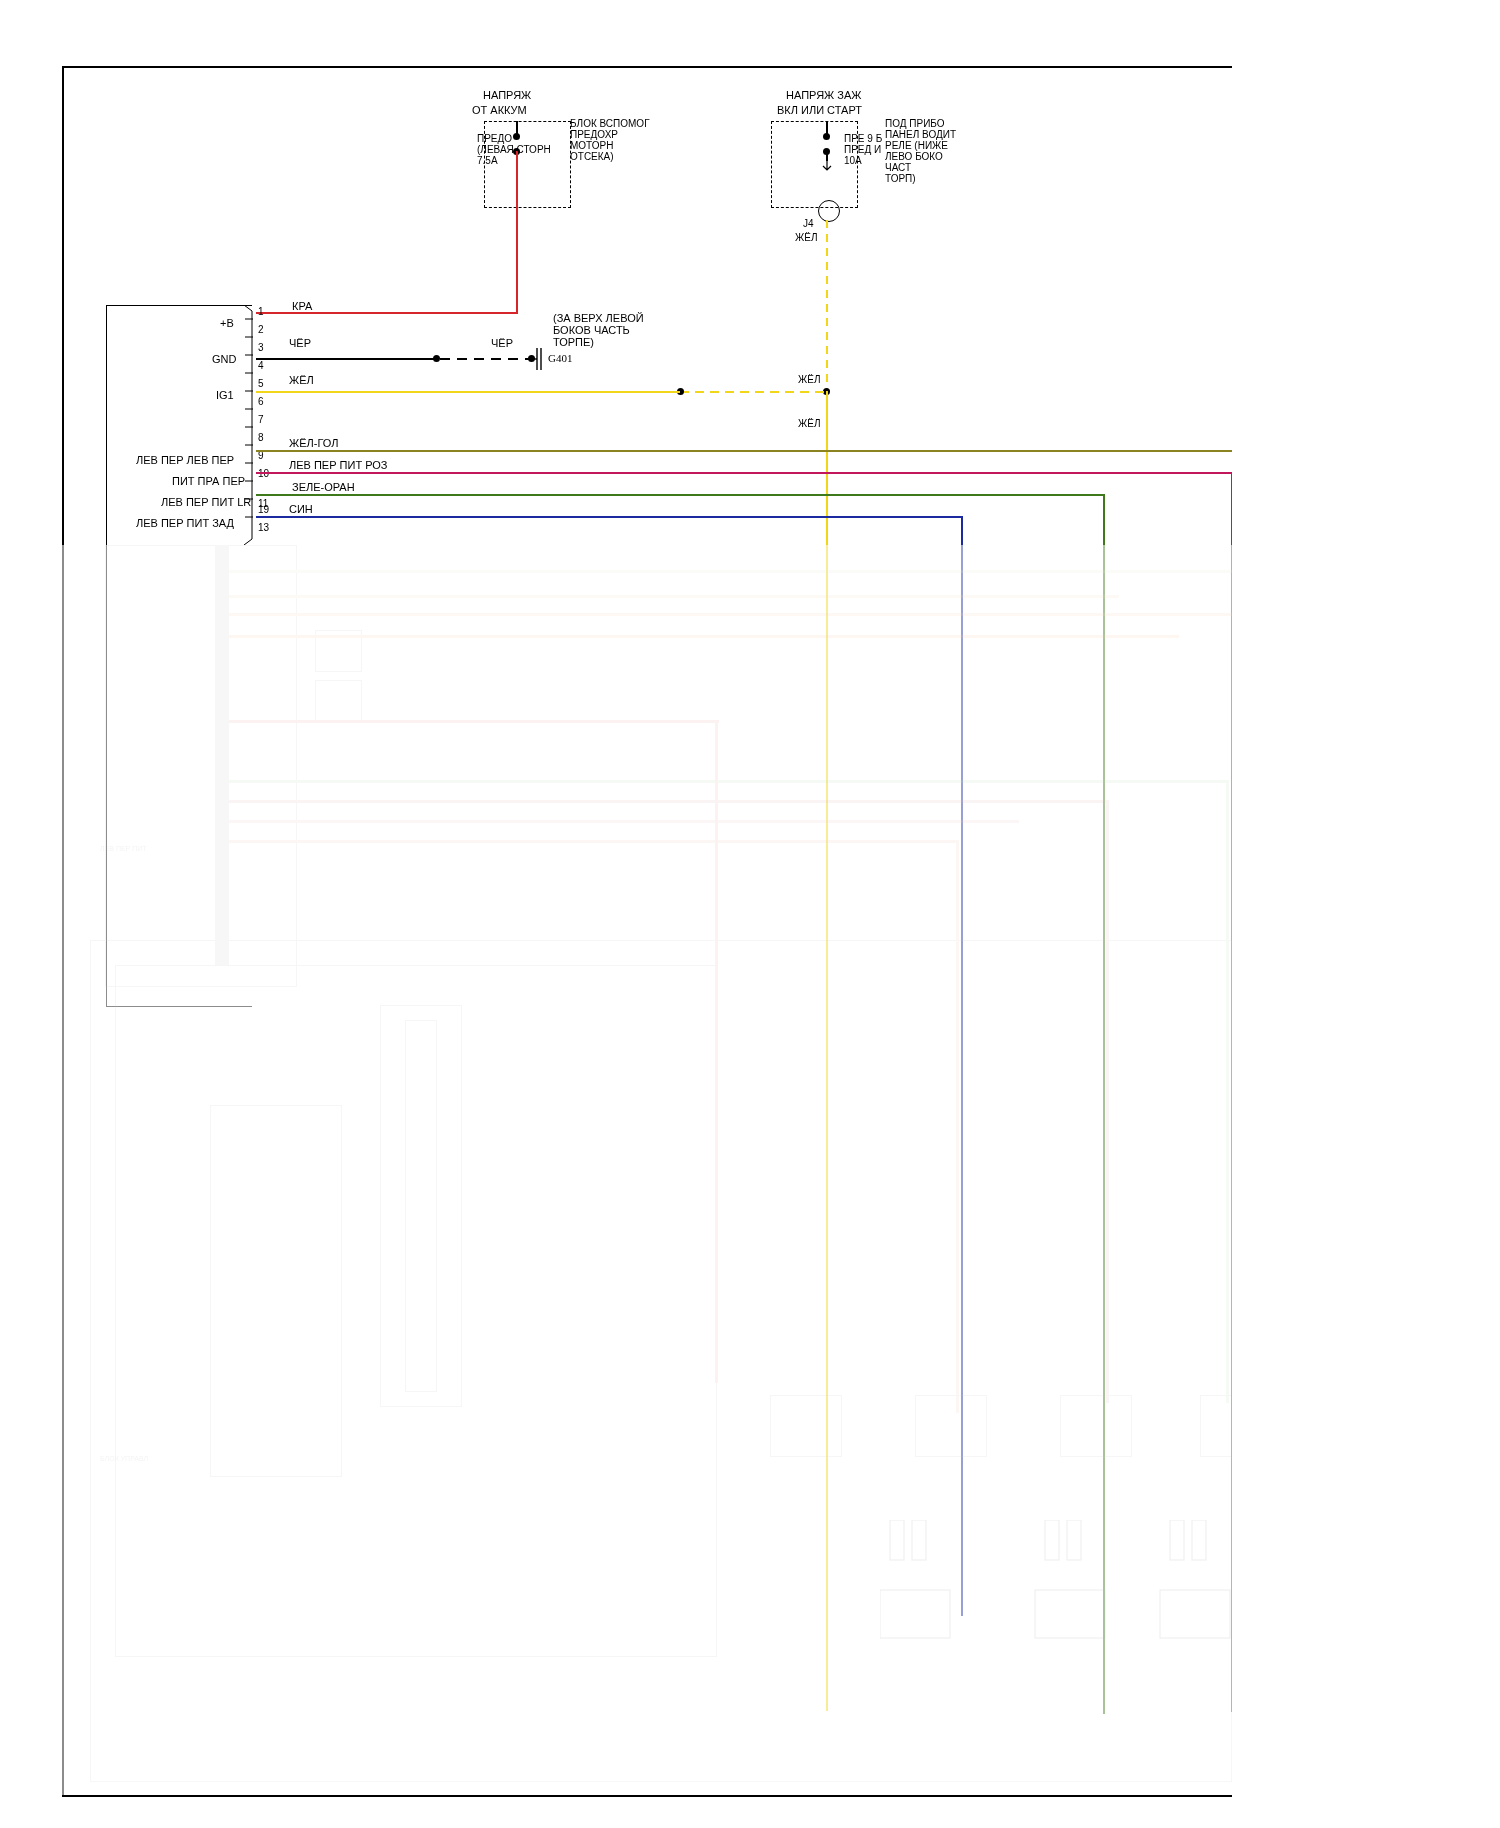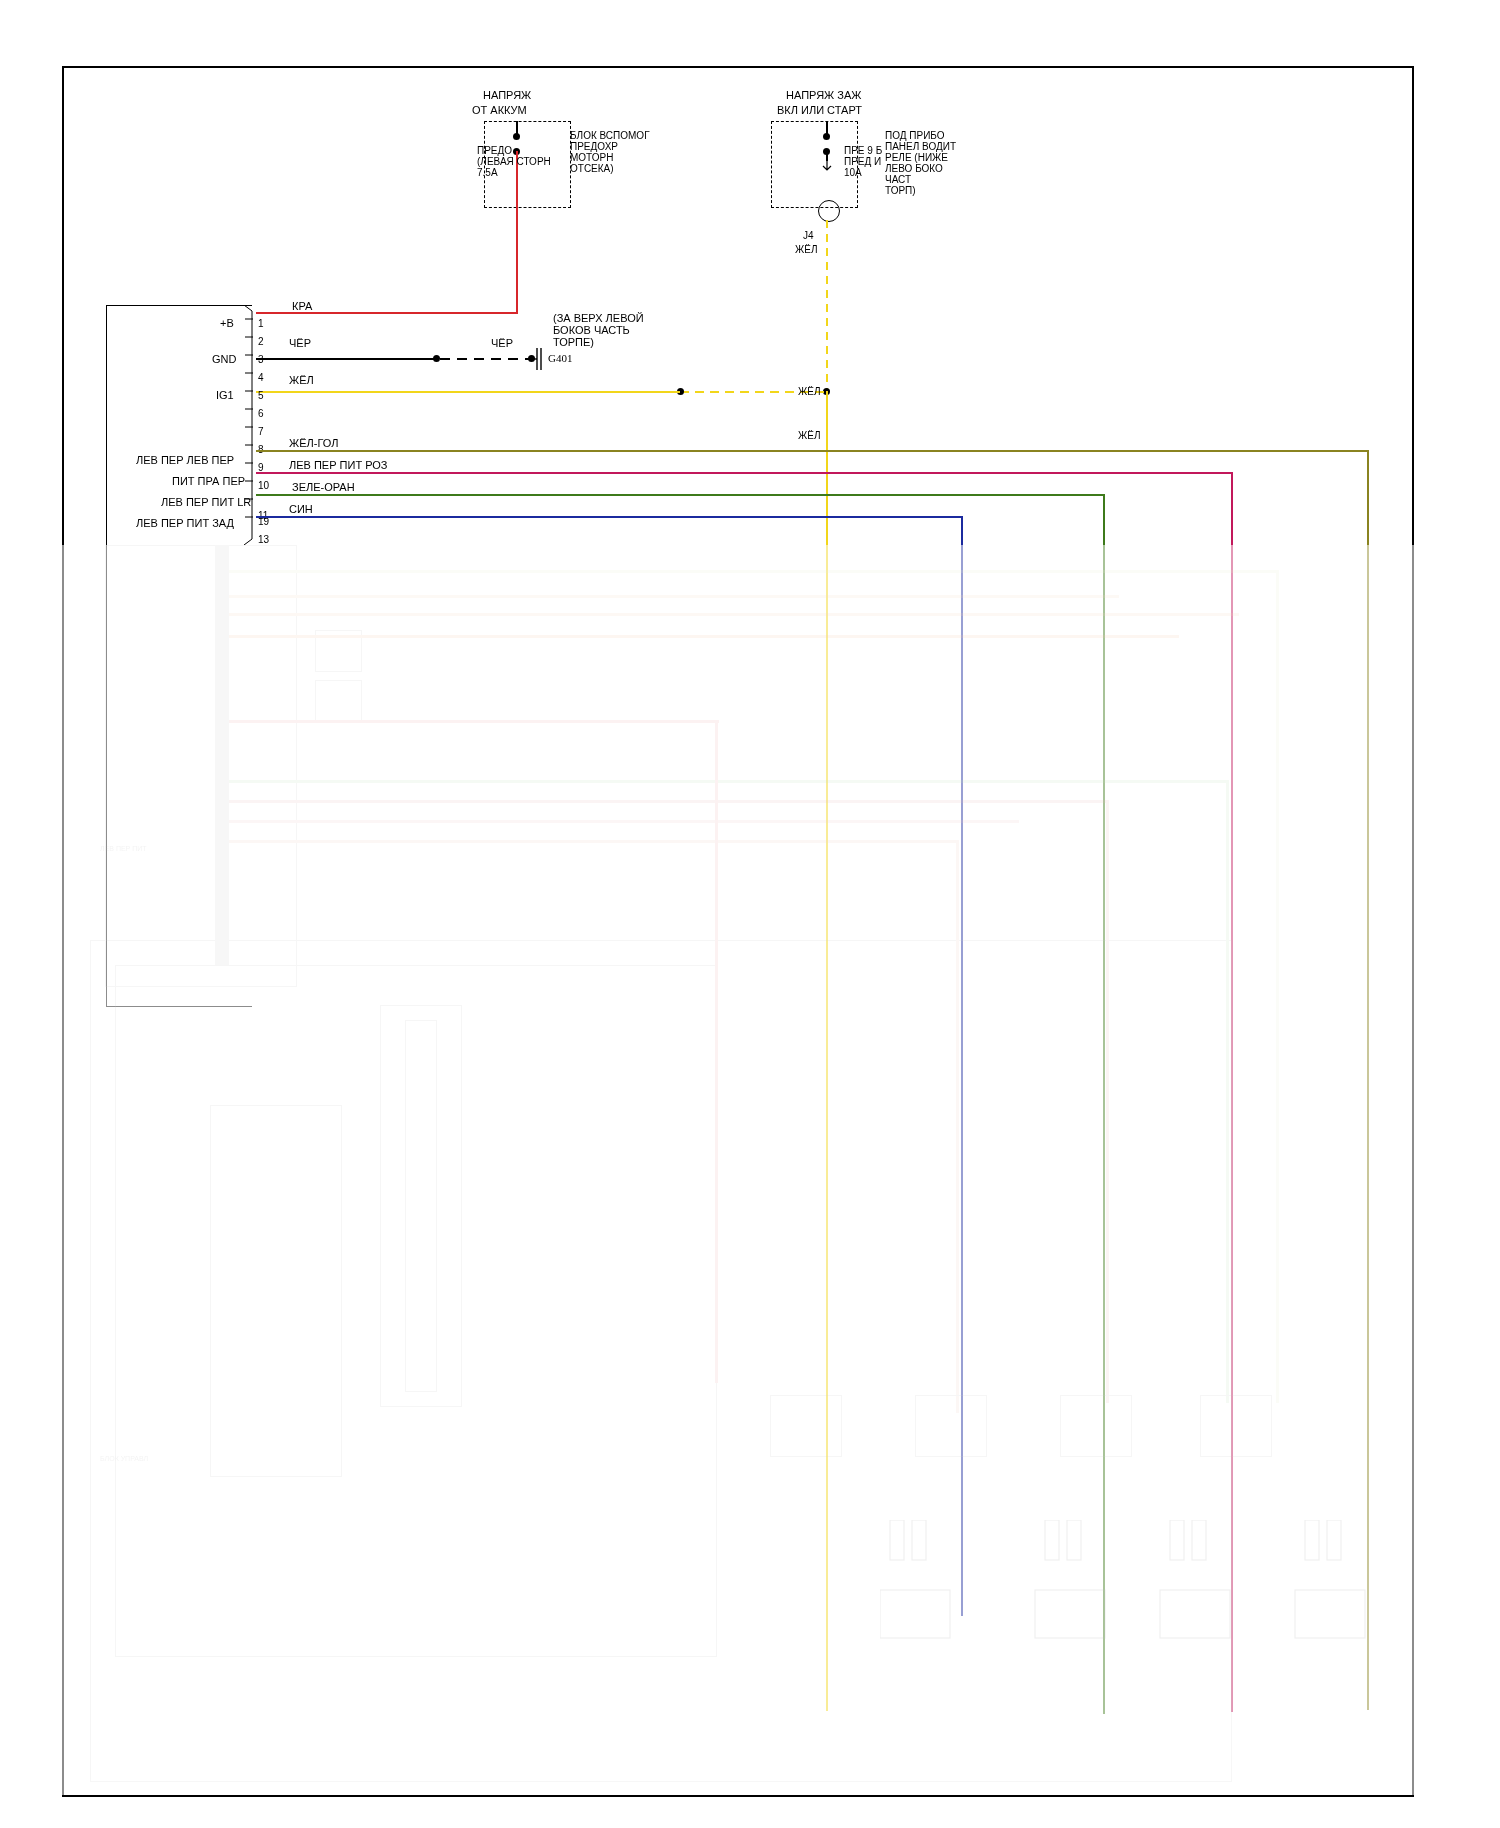--- a/index.html
+++ b/index.html
@@ -1,20 +1,20 @@
 <!DOCTYPE html>
 <html><head>
 <meta charset="utf-8">
 <style>
   html,body{margin:0;padding:0;background:#ffffff;}
   body{width:1500px;height:1828px;position:relative;font-family:"Liberation Sans",sans-serif;}
-  #root{position:absolute;left:0;top:0;width:1500px;height:1828px;overflow:hidden;}
+  #root{position:absolute;left:0;top:0;width:1232px;height:1828px;overflow:hidden;}
   .abs{position:absolute;}
   .lbl{position:absolute;font-size:11px;color:#000;line-height:12px;white-space:pre;}
-  .lbl.sm{font-size:10px;line-height:11px;margin-top:12px;}
+  .lbl.sm{font-size:10px;line-height:11px;}
   .wire{position:absolute;}
   .h{height:2px;}
   .v{width:2px;}
   .dot{position:absolute;width:7px;height:7px;border-radius:50%;background:#000;}
   .frame{position:absolute;border:2px solid #000;}
   .dash{position:absolute;border:1px dashed #000;}
   .thinbox{position:absolute;border:1px solid #000;}
   
   #faded{position:absolute;left:60px;top:545px;width:1360px;height:1250px;opacity:0.16;}
   #fadeoverlay{position:absolute;left:60px;top:545px;width:1360px;height:1250px;background:rgba(255,255,255,0.55);}

